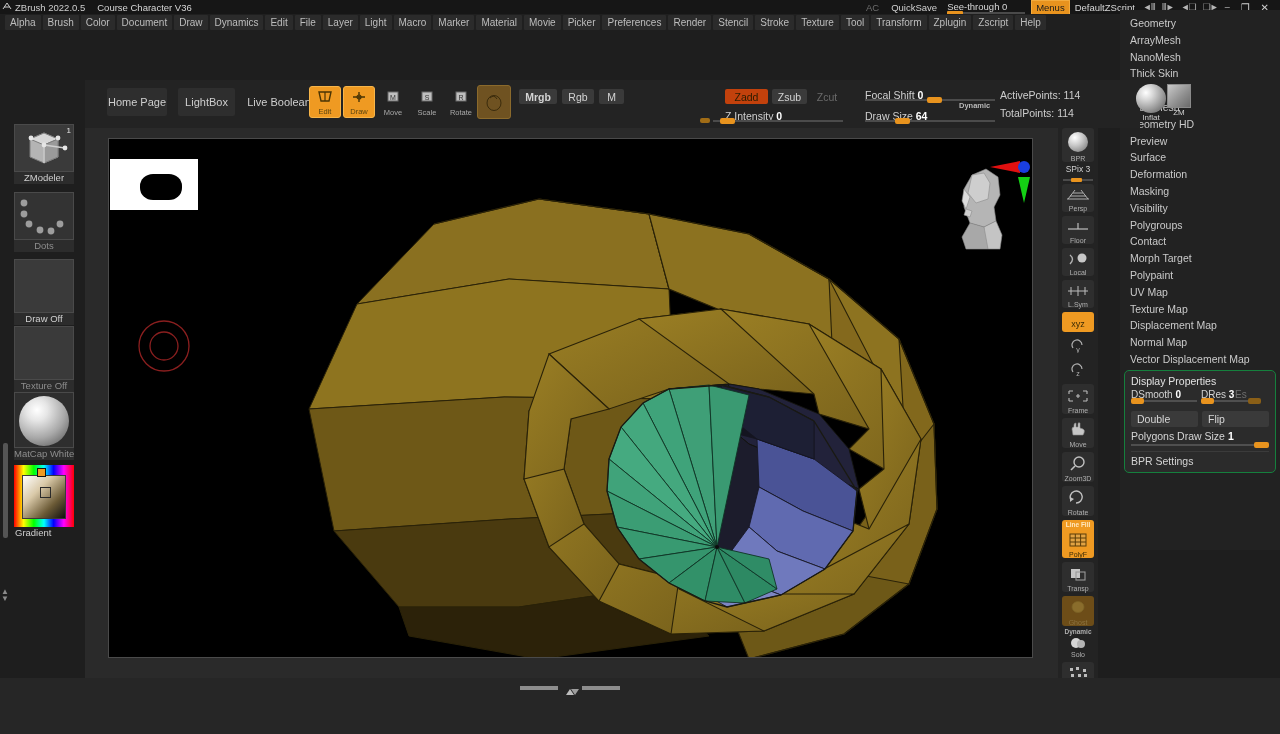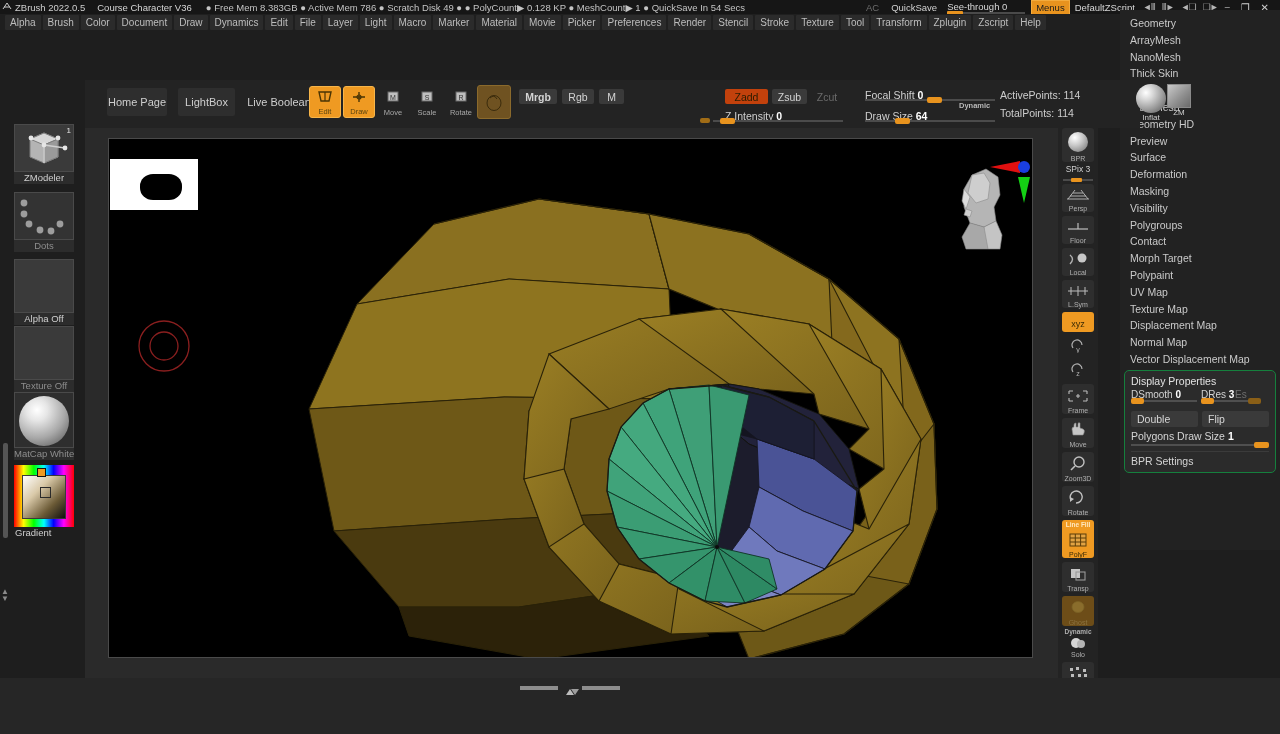--- a/index.html
+++ b/index.html
@@ -153,21 +153,20 @@
 <div id="app">
 
   <div class="titlebar">
     <div class="tb-logo">
       <svg width="10" height="9" viewBox="0 0 10 9">
           <path d="M1 7 L5 1 L9 7 M2 5 L8 5" stroke="#c9c9c9" stroke-width="1" fill="none"></path>
         </svg>
     </div>
     <span class="tb-ver">ZBrush 2022.0.5</span>
     <span class="tb-doc">Course Character V36</span>
-    <span class="tb-stats">● Free Mem 8.383GB ● Active Mem 786 ● Scratch Disk 49 ● ● PolyCount▶ 0.128 KP ● MeshCount▶ 1 ● QuickSave In 54 Secs</span>
 
     <div class="tb-right">
       <span class="tb-ac">AC</span>
       <span class="tb-qs">QuickSave</span>
       <div class="seethru">
         <span class="lbl"><span>See-through</span>&nbsp;<span>0</span></span>
         <div class="track"></div>
         <div class="knob"></div>
       </div>
       <span class="menus-btn">Menus</span>
@@ -406,21 +405,21 @@
             <circle cx="25" cy="37" r="3.4" fill="#9d9d9d"></circle>
           <circle cx="36" cy="38" r="3.4" fill="#9d9d9d"></circle>
             <circle cx="45" cy="31" r="3.4" fill="#9d9d9d"></circle>
         </svg>
       </div>
       <div class="lb-cap dim">Dots</div>
     </div>
 
     <div class="lb-slot" style="top:141px;">
       <div class="lb-thumb" style="height:54px; background:#3a3a3a;"></div>
-      <div class="lb-cap">Alpha Off</div>
+      <div class="lb-cap">Draw Off</div>
     </div>
 
     <div class="lb-slot" style="top:208px;">
       <div class="lb-thumb" style="height:54px; background:#3a3a3a;"></div>
       <div class="lb-cap dim">Texture Off</div>
     </div>
 
     <div class="lb-slot" style="top:274px;">
       <div class="lb-thumb" style="height:56px; background:#2e2e2e;">
         <div style="width:50px; height:50px; margin:3px auto 0; border-radius:50%;

